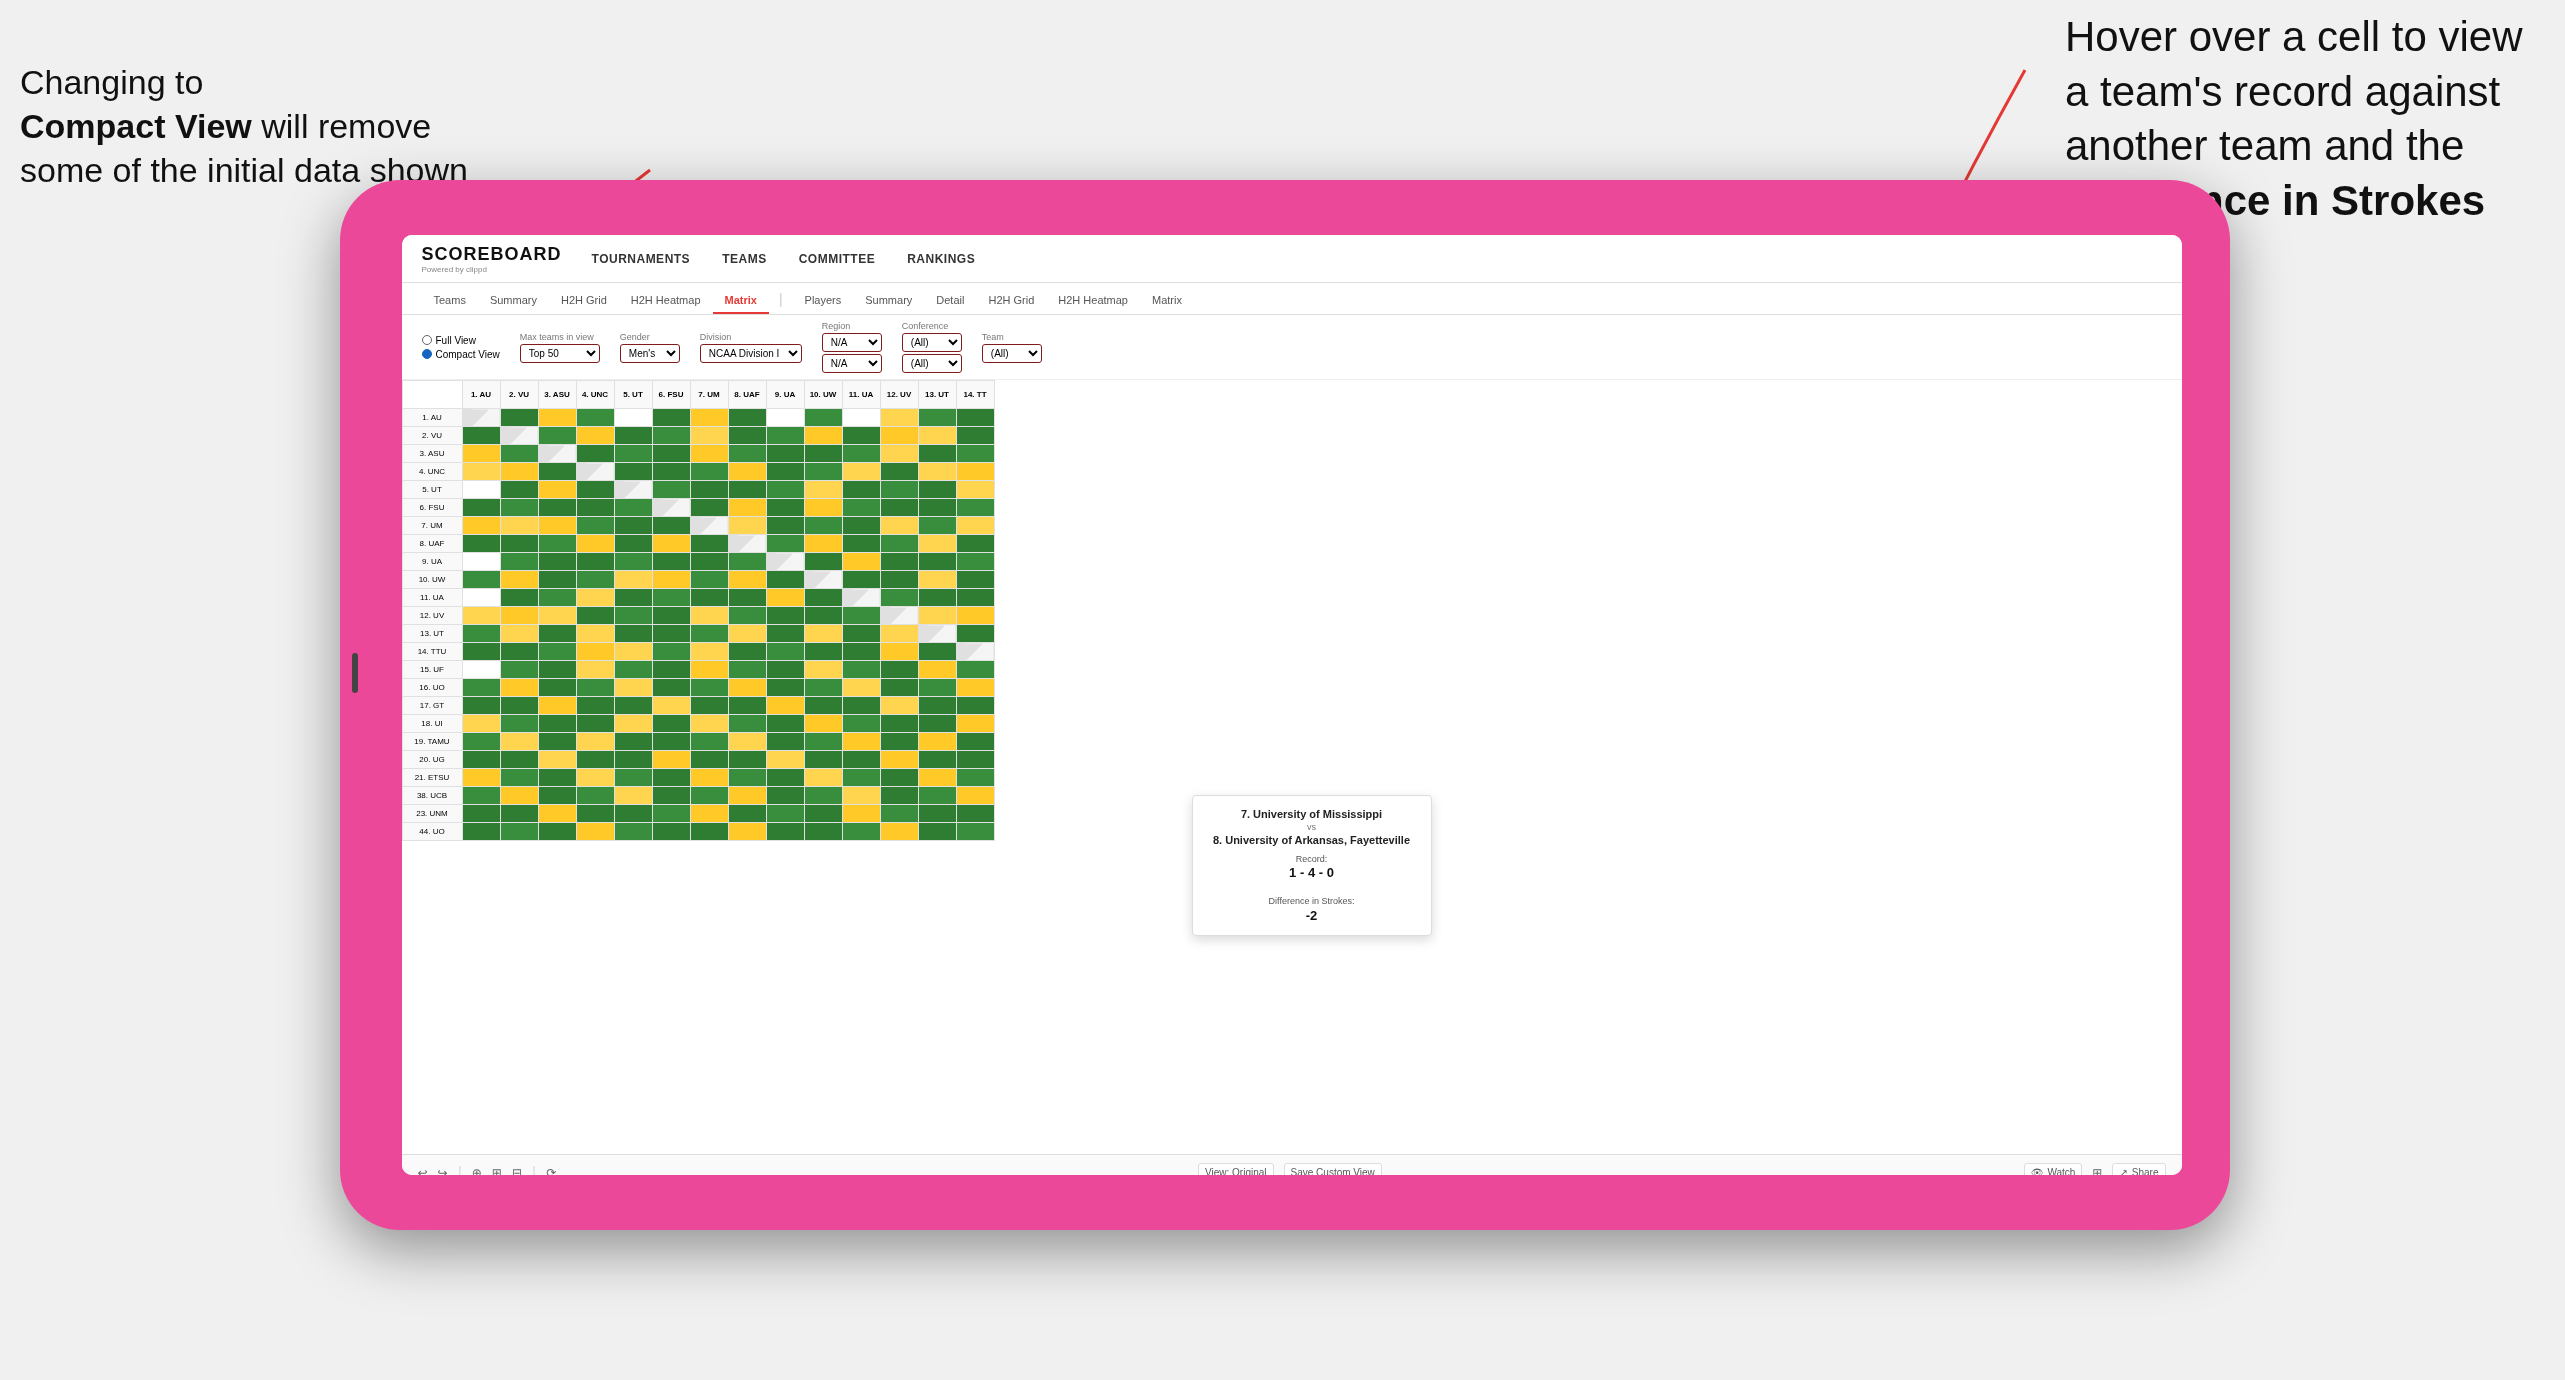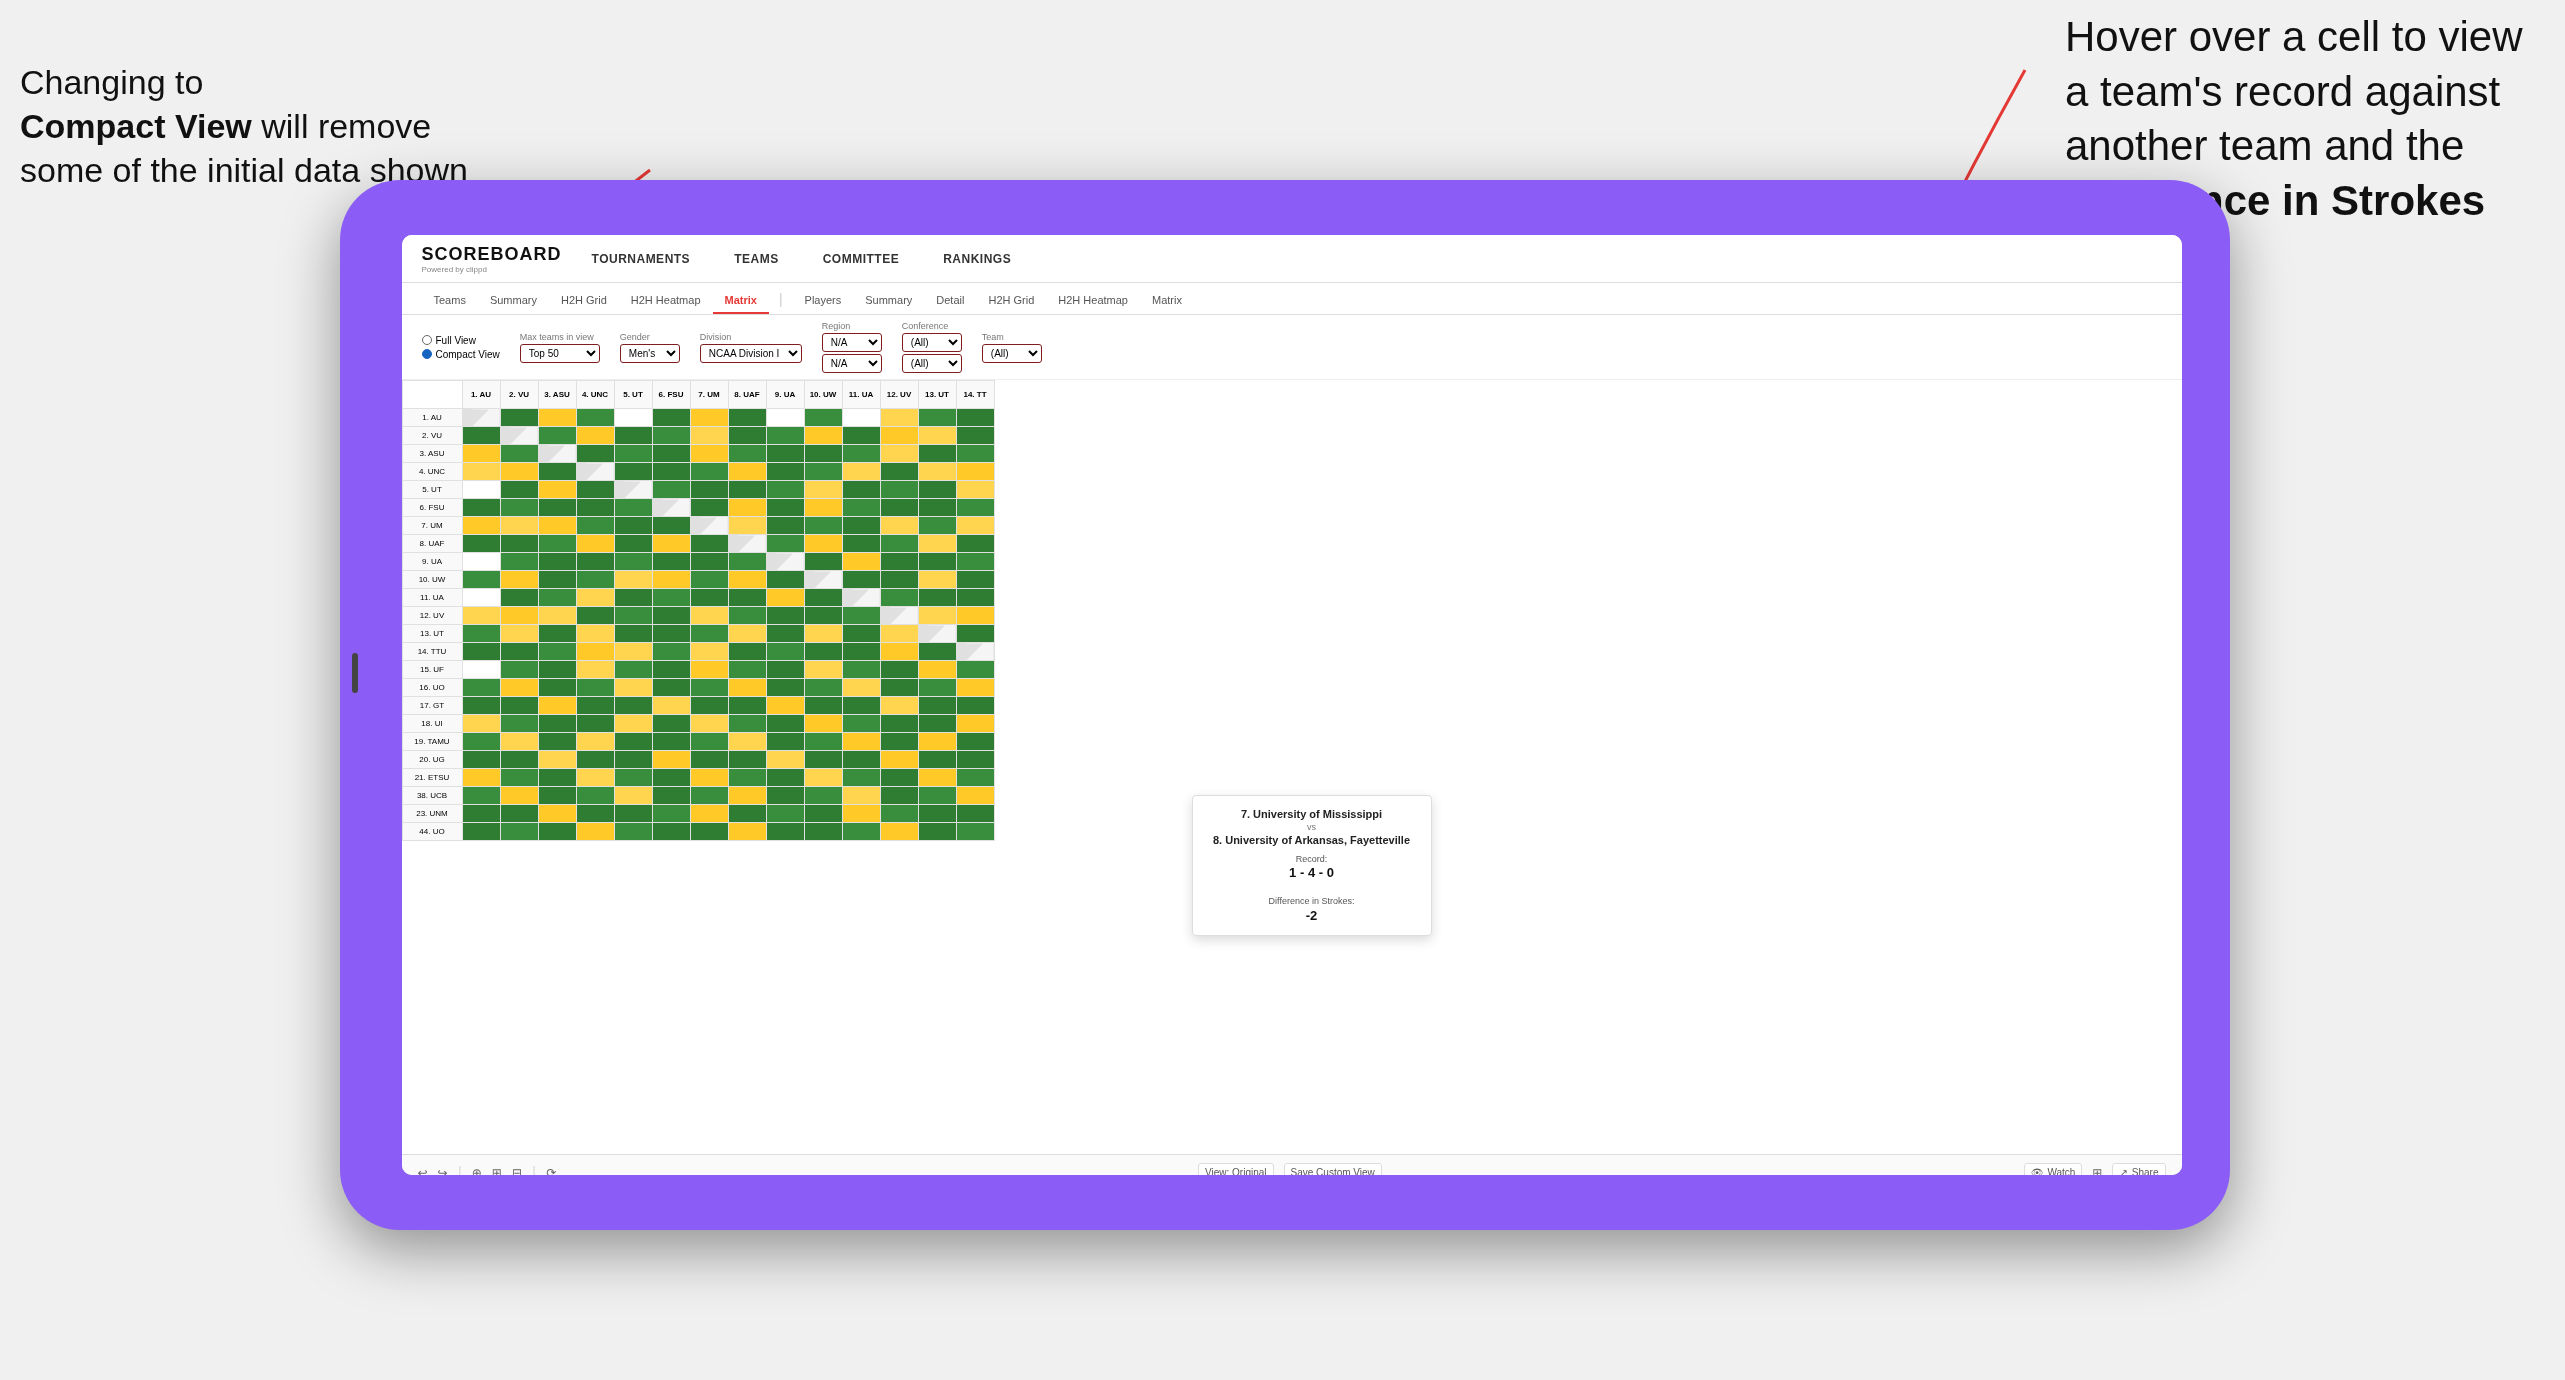--- a/index.html
+++ b/index.html
@@ -56,21 +56,21 @@
       height: 380px;
     }
 
     
     .tablet-frame {
       position: absolute;
       top: 180px;
       left: 340px;
       width: 1890px;
       height: 1050px;
-      background: #8b5cf6;
+      background: #ec4899;
       border-radius: 60px;
       box-shadow: 0 20px 60px rgba(0,0,0,0.4);
       display: flex;
       align-items: center;
       justify-content: center;
       padding-left: 13px;
     }
     .tablet-screen {
       width: 1780px;
       height: 940px;
@@ -99,21 +99,21 @@
       font-weight: 900;
       letter-spacing: 1px;
       color: #111;
     }
     .logo-sub {
       font-size: 8px;
       color: #888;
     }
     .nav-items {
       display: flex;
-      gap: 44px;
+      gap: 32px;
     }
     .nav-item {
       font-size: 12px;
       color: #333;
       cursor: pointer;
       font-weight: 600;
       letter-spacing: 0.5px;
     }
 
     

